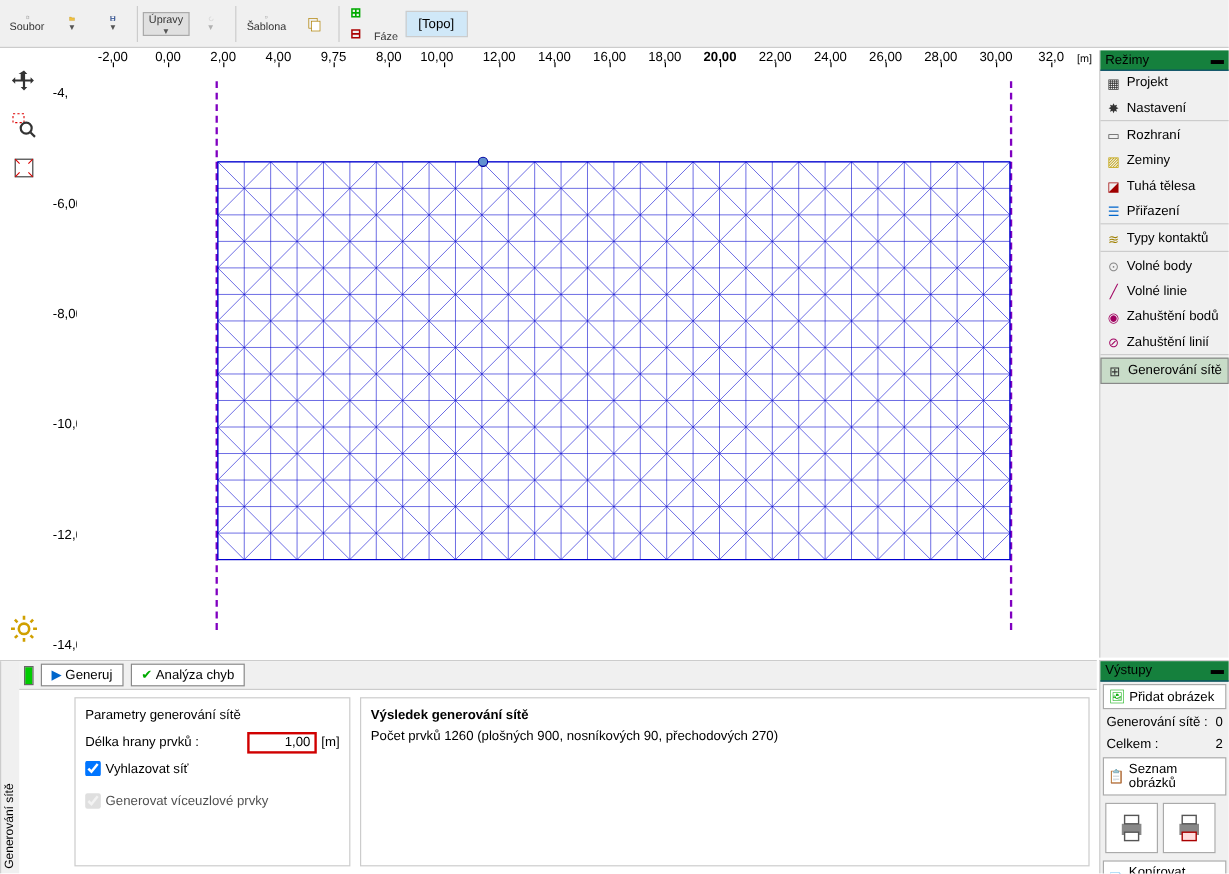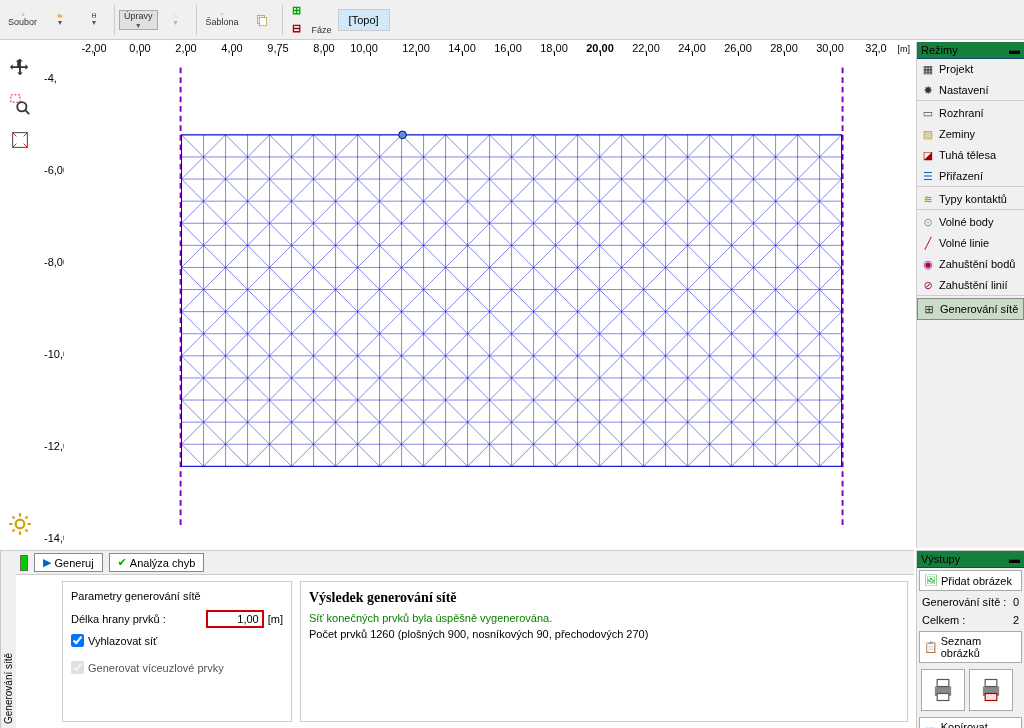--- a/index.html
+++ b/index.html
@@ -43,21 +43,21 @@
 .tab-icon { margin-right: 3px; }
 .bottom-main { flex: 1; display: flex; padding: 6px; gap: 8px; margin-left: 40px; }
 .param-box { border: 1px solid #ccc; padding: 8px; width: 230px; }
 .param-title { font-size: 11px; margin-bottom: 8px; }
 .param-row { display: flex; align-items: center; margin-bottom: 6px; font-size: 11px; }
 .param-row label { flex: 1; }
 .param-input { width: 58px; border: 2px solid #d00000; text-align: right; padding: 1px 3px; font-size: 11px; }
 .param-unit { margin-left: 4px; }
 .chk { margin-right: 4px; }
 .result-box { border: 1px solid #ccc; padding: 8px; flex: 1; }
-.result-title { font-weight: bold; margin-bottom: 6px; font-size: 14px; font-family: Liberation Serif, serif; }
+.result-title { font-weight: bold; margin-bottom: 6px; font-size: 11px; }
 .result-success { color: #0a8000; margin-bottom: 4px; }
 .result-line { margin-bottom: 2px; }
 
 
 .br-panel { position: absolute; right: 0; bottom: 0; width: 108px; height: 178px; background: #f0f0f0; border-left: 1px solid #ccc; border-top: 1px solid #ccc; }
 .br-row { display: flex; justify-content: space-between; padding: 3px 5px; font-size: 11px; }
 .br-btn { display: flex; align-items: center; padding: 3px 4px; border: 1px solid #aaa; background: #fff; margin: 2px; cursor: pointer; font-size: 11px; }
 .br-big-btns { display: flex; gap: 4px; padding: 4px; }
 .br-big { width: 44px; height: 42px; border: 1px solid #aaa; background: #fff; display: flex; align-items: center; justify-content: center; cursor: pointer; }
 
@@ -803,21 +803,20 @@
           <input type="checkbox" class="chk" checked="" style="">
           <span>Vyhlazovat síť</span>
         </div>
         <div class="param-row" style="margin-top:14px;opacity:0.7;">
           <input type="checkbox" class="chk" checked="" disabled="" style="">
           <span>Generovat víceuzlové prvky</span>
         </div>
       </div>
       <div class="result-box">
         <div class="result-title">Výsledek generování sítě</div>
-        <div class="result-success">Síť konečných prvků byla úspěšně vygenerována.</div>
         <div class="result-line">Počet prvků 1260 (plošných 900, nosníkových 90, přechodových 270)</div>
       </div>
     </div>
   </div>
 </div>
 
 <div class="br-panel">
   <div class="panel-header">
     <span>Výstupy</span>
     <span style="cursor:pointer;">▬</span>

